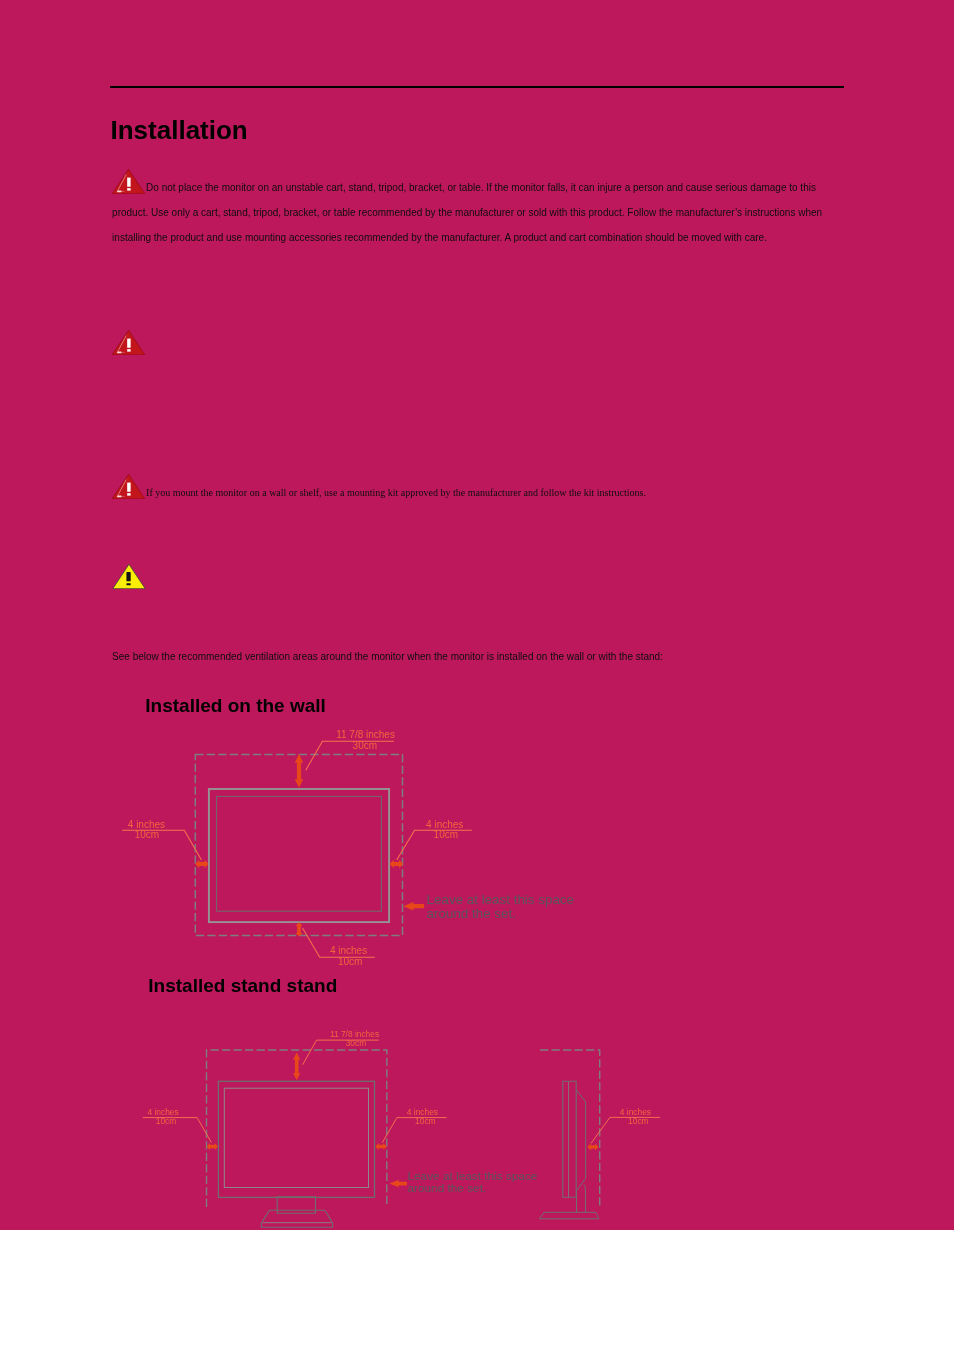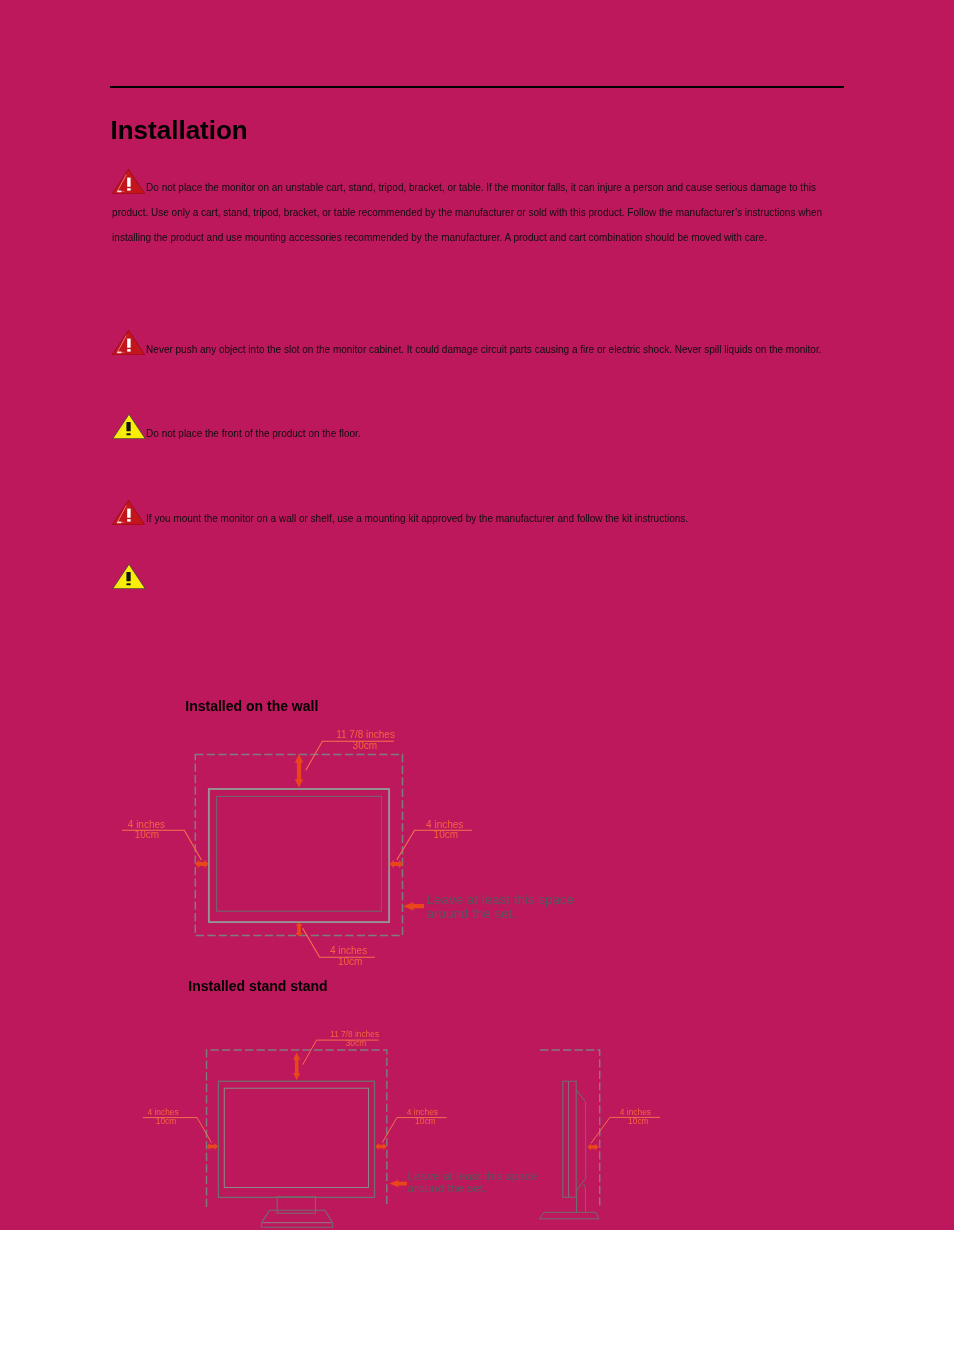--- a/index.html
+++ b/index.html
@@ -4,21 +4,21 @@
 <style>
   html,body{margin:0;padding:0;background:#fff;}
   body{width:954px;height:1350px;font-family:"Liberation Sans",sans-serif;}
   .page{position:relative;width:954px;height:1230px;overflow:hidden;background:#be185d;transform:translateZ(0);}
   .rule{position:absolute;left:110px;top:85.5px;width:734px;height:2px;background:#000;}
   .title{position:absolute;transform:translateZ(0);left:110.5px;top:117.3px;margin:0;font-size:26px;font-weight:bold;color:#000;line-height:26px;}
   .para{position:absolute;transform:translateZ(0);left:112.1px;width:735px;font-size:10px;line-height:24.65px;color:#0d0d0d;text-align:left;}
   .ico{display:inline-block;position:relative;vertical-align:baseline;}
   .ico-red{width:33px;height:25px;top:2.5px;margin-right:1px;}
   .ico-yellow{width:34px;height:25px;top:2px;margin-right:0px;}
-  .subhead{position:absolute;transform:translateZ(0);font-size:14px;font-weight:bold;color:#000;line-height:18px;margin-left:40px;}
+  .subhead{position:absolute;transform:translateZ(0);font-size:19px;font-weight:bold;color:#000;line-height:18px;}
   .pagenum{position:absolute;transform:translateZ(0);font-size:16px;color:#000;line-height:18px;}
   .figsvg{position:absolute;left:0;top:0;pointer-events:none;}
   text.dimlabel{font-family:"Liberation Sans",sans-serif;font-size:10px;fill:#f1663c;}
   text.calloutlabel{font-family:"Liberation Sans",sans-serif;font-size:13.4px;fill:#58585a;}
   text.dimlabel2{font-family:"Liberation Sans",sans-serif;font-size:8.4px;fill:#f1663c;}
   text.calloutlabel2{font-family:"Liberation Sans",sans-serif;font-size:11.8px;fill:#58585a;}
 </style>
 </head>
 <body>
 
@@ -40,35 +40,25 @@
 
   <div class="para" style="top:327.5px;">
     <svg class="ico ico-red" viewBox="0 0 324 245">
         <path d="M162 2 L322 243 L2 243 Z" fill="#c2161c"></path>
         <path d="M162 2 L322 243 L2 243 Z" fill="none" stroke="#8d060c" stroke-width="6"></path>
         <path d="M140 54 L52 220" fill="none" stroke="#f2b9bd" stroke-width="7" opacity="0.85"></path>
         <path d="M52 220 L122 220" fill="none" stroke="#f2b9bd" stroke-width="6" opacity="0.6"></path>
         <path d="M46 228 L92 228 L92 212 L58 212 Z" fill="#ffeeee" opacity="0.9"></path>
         <rect x="149" y="84" width="34" height="90" fill="#ffffff"></rect>
         <rect x="149" y="188" width="34" height="24" fill="#ffffff"></rect>
-      </svg><span>Never push any object into the slot on the monitor cabinet. It could damage circuit parts causing a fire or electric shock. Never spill liquids on the monitor.</span>
+      </svg>
   </div>
 
-  <div class="para" style="top:412.3px;">
-    <svg class="ico ico-yellow" viewBox="0 0 332 251">
-        <path d="M166 3 L329 248 L3 248 Z" fill="#faee07"></path>
-        <path d="M166 3 L329 248 L3 248 Z" fill="none" stroke="#3e3e3e" stroke-width="8"></path>
-        <path d="M150 60 L52 214" fill="none" stroke="#c9c05c" stroke-width="5" opacity="0.6"></path>
-        <path d="M48 222 L104 222" fill="none" stroke="#c9c05c" stroke-width="5" opacity="0.45"></path>
-        <rect x="140" y="81" width="43" height="93" rx="6" fill="#121212"></rect>
-        <rect x="140" y="194" width="43" height="19" rx="5" fill="#121212"></rect>
-      </svg><span>Do not place the front of the product on the floor.</span>
-  </div>
 
-  <div class="para" style="top:497px;">
+  <div class="para" style="top:471px;font-family:Liberation Serif, serif;">
     <svg class="ico ico-red" viewBox="0 0 324 245">
         <path d="M162 2 L322 243 L2 243 Z" fill="#c2161c"></path>
         <path d="M162 2 L322 243 L2 243 Z" fill="none" stroke="#8d060c" stroke-width="6"></path>
         <path d="M140 54 L52 220" fill="none" stroke="#f2b9bd" stroke-width="7" opacity="0.85"></path>
         <path d="M52 220 L122 220" fill="none" stroke="#f2b9bd" stroke-width="6" opacity="0.6"></path>
         <path d="M46 228 L92 228 L92 212 L58 212 Z" fill="#ffeeee" opacity="0.9"></path>
         <rect x="149" y="84" width="34" height="90" fill="#ffffff"></rect>
         <rect x="149" y="188" width="34" height="24" fill="#ffffff"></rect>
       </svg><span>If you mount the monitor on a wall or shelf, use a mounting kit approved by the manufacturer and follow the kit instructions.</span>
   </div>
@@ -77,20 +67,23 @@
     <svg class="ico ico-yellow" viewBox="0 0 332 251">
         <path d="M166 3 L329 248 L3 248 Z" fill="#faee07"></path>
         <path d="M166 3 L329 248 L3 248 Z" fill="none" stroke="#3e3e3e" stroke-width="8"></path>
         <path d="M150 60 L52 214" fill="none" stroke="#c9c05c" stroke-width="5" opacity="0.6"></path>
         <path d="M48 222 L104 222" fill="none" stroke="#c9c05c" stroke-width="5" opacity="0.45"></path>
         <rect x="140" y="81" width="43" height="93" rx="6" fill="#121212"></rect>
         <rect x="140" y="194" width="43" height="19" rx="5" fill="#121212"></rect>
       </svg>
   </div>
 
+  <div class="para" style="top:644.6px;">
+    <span>See below the recommended ventilation areas around the monitor when the monitor is installed on the wall or with the stand:</span>
+  </div>
 
   <div class="subhead" style="left:145.3px;top:696.6px;">Installed on the wall</div>
   <div class="subhead" style="left:148.3px;top:976.6px;">Installed stand stand</div>
 
   <svg class="figsvg" width="954" height="1350" viewBox="0 0 954 1350">
     <g>
       <rect x="195.3" y="754.5" width="207.2" height="180.9" fill="none" stroke="#7d7d7d" stroke-width="1.5" stroke-dasharray="8.3,3.2"></rect>
       <rect x="208.9" y="789.0" width="180.2" height="133.1" fill="none" stroke="#949494" stroke-width="1.9"></rect>
       <rect x="216.6" y="796.4" width="164.8" height="114.8" fill="none" stroke="#6b6b6b" stroke-width="1"></rect>
       <path d="M299.0 754.1 L303.2 762.7 L301.1 762.7 L301.1 779.1999999999999 L303.2 779.1999999999999 L299.0 787.8 L294.8 779.1999999999999 L296.9 779.1999999999999 L296.9 762.7 L294.8 762.7 Z" fill="#e8471a"></path>

